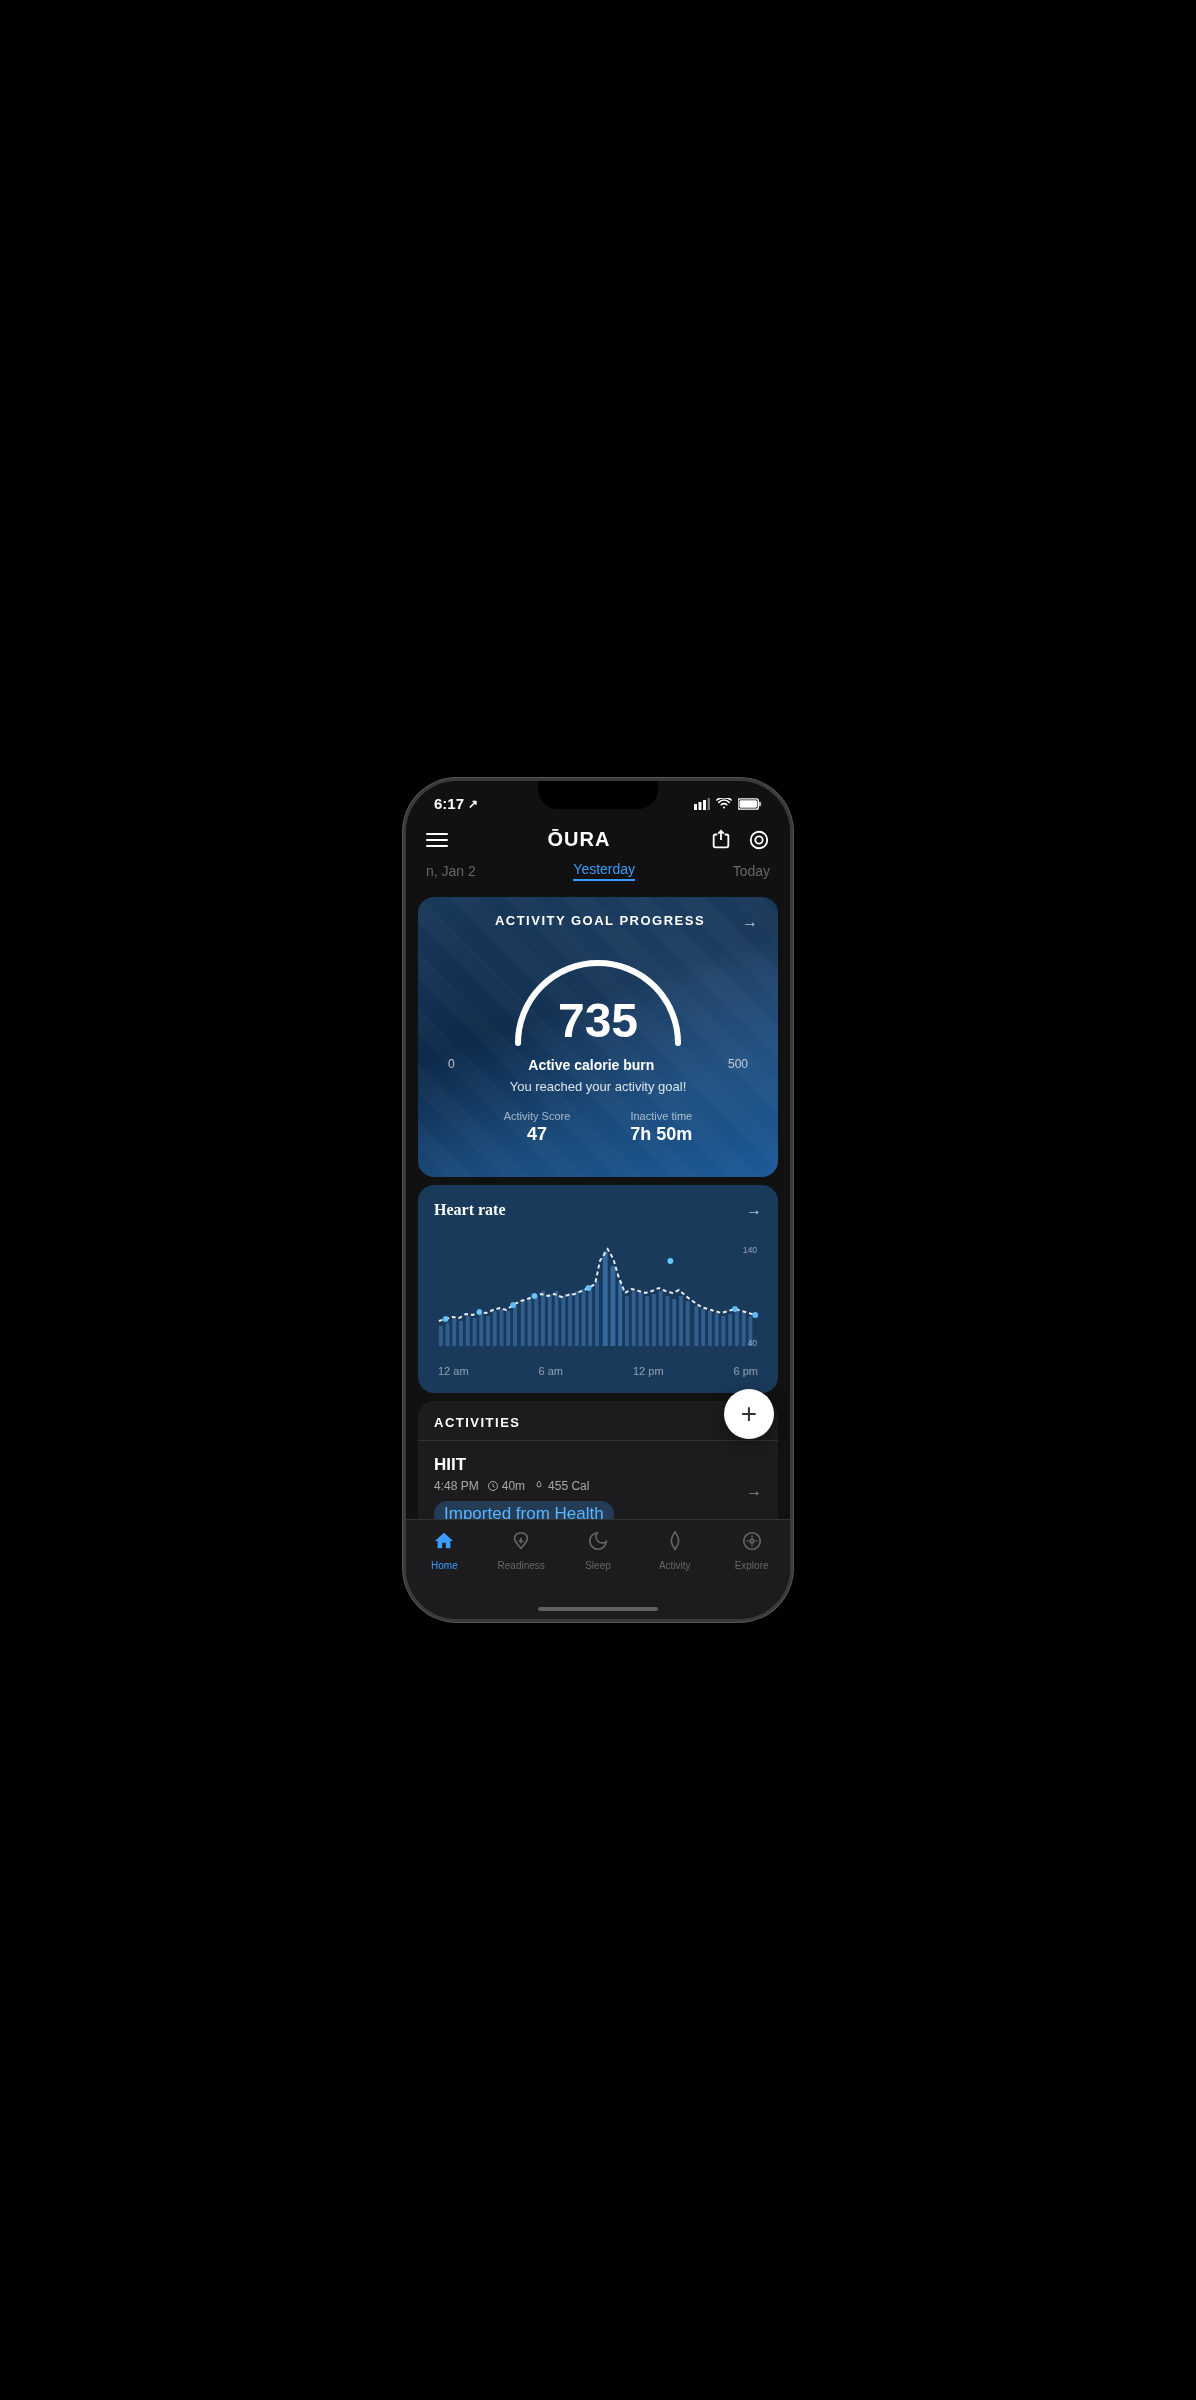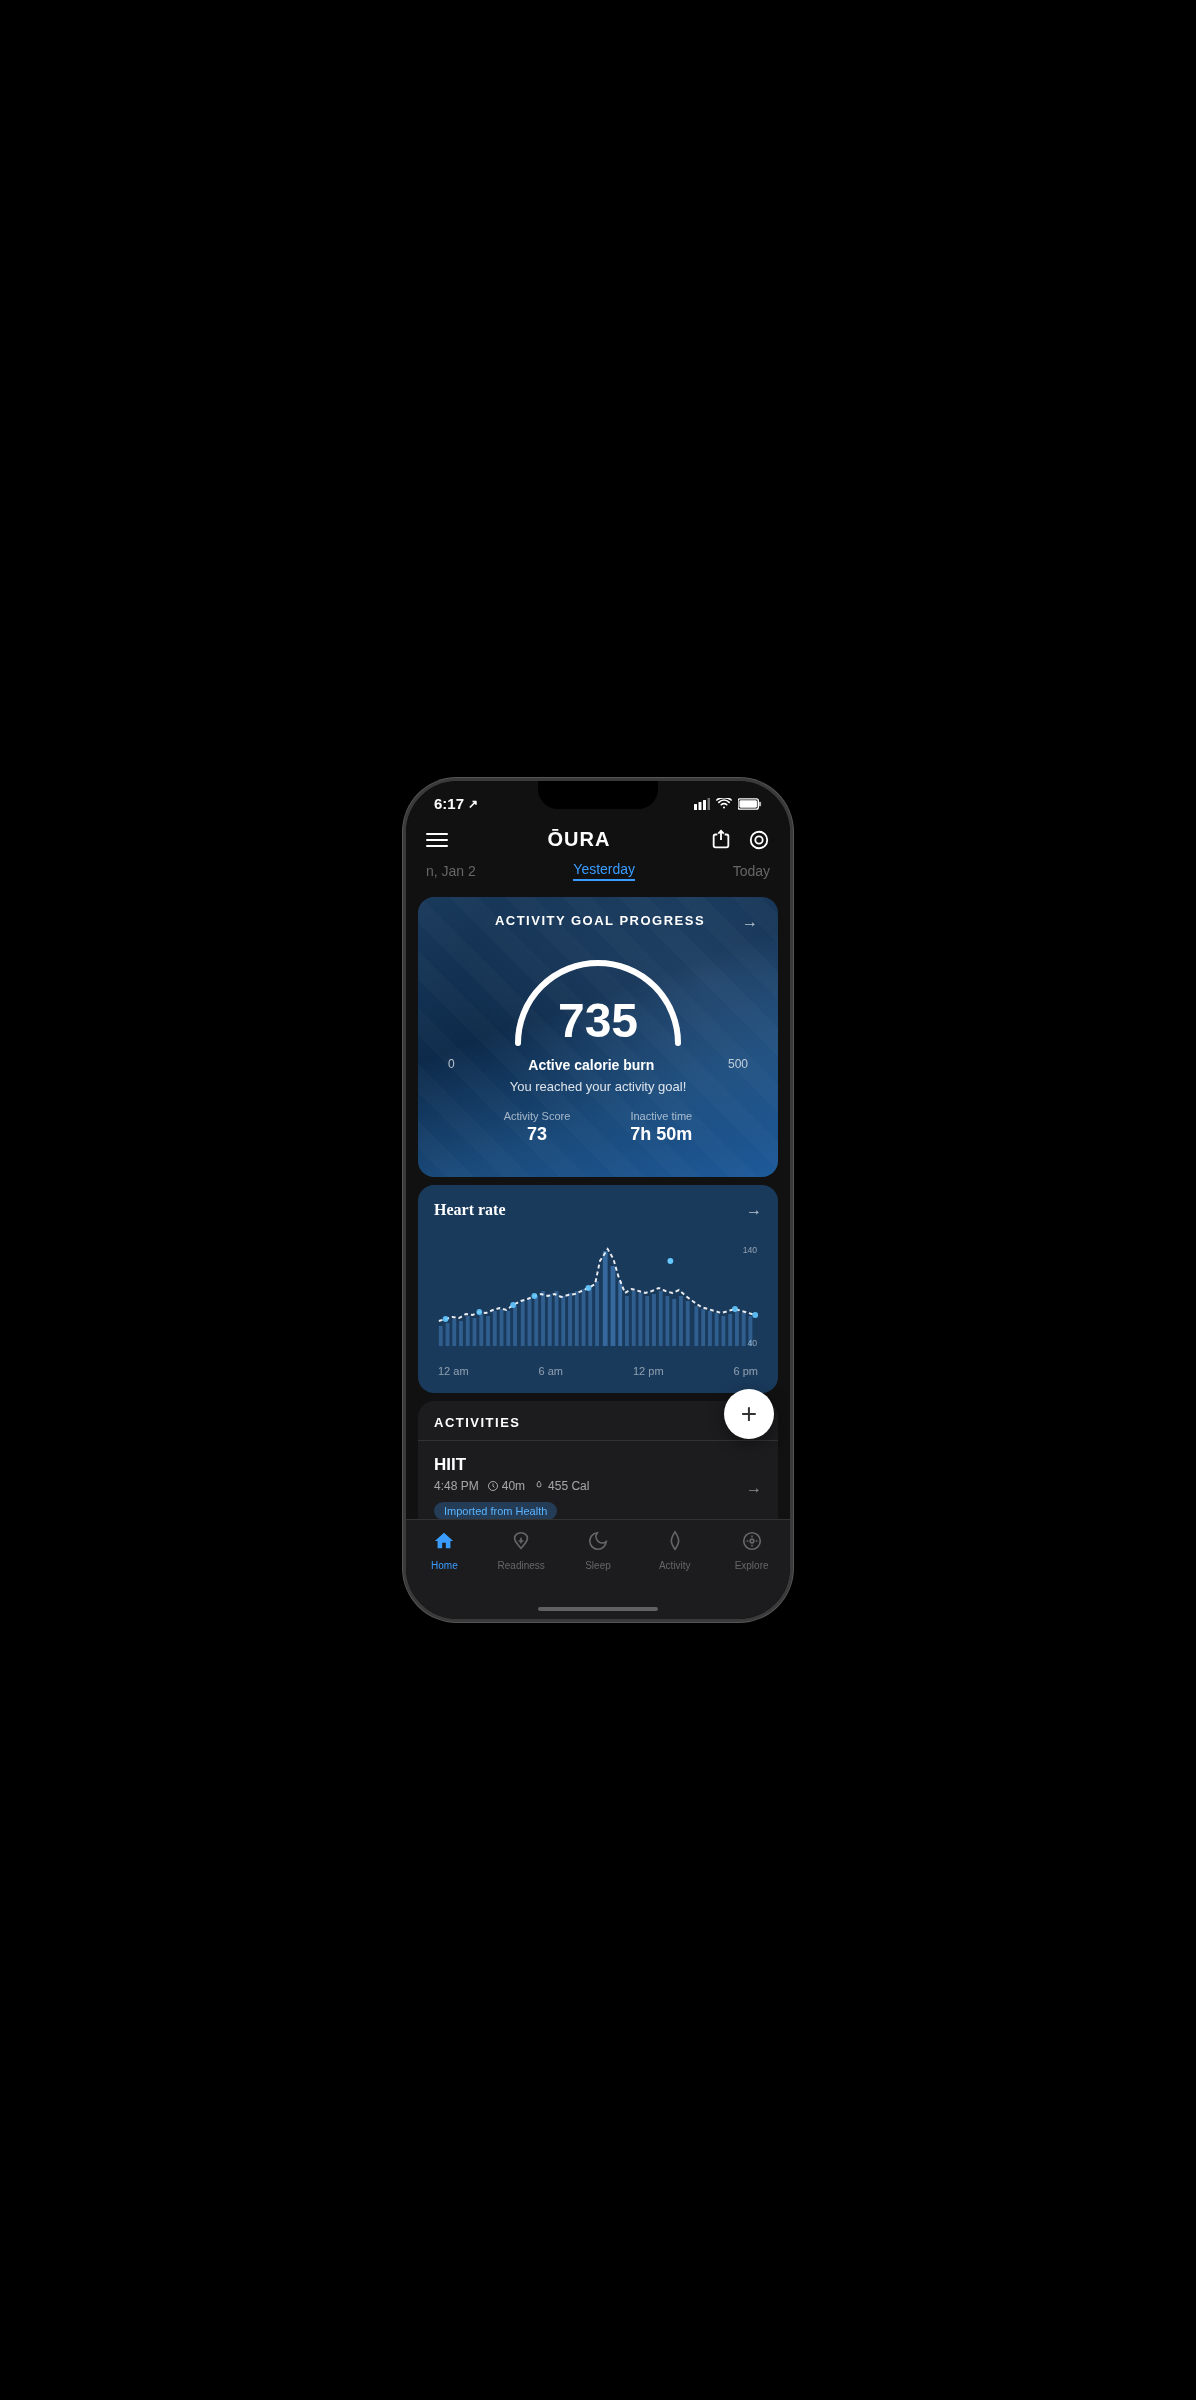--- a/index.html
+++ b/index.html
@@ -271,21 +271,21 @@
     }
     .activity-meta span {
       display: flex;
       align-items: center;
       gap: 3px;
     }
     .imported-badge {
       display: inline-block;
       background: rgba(59,156,255,0.25);
       color: #5ab4ff;
-      font-size: 11px;
+      font-size: 17px;
       padding: 3px 10px;
       border-radius: 20px;
       text-align: center;
     }
     .activity-arrow {
       position: absolute;
       right: 16px;
       top: 50%;
       transform: translateY(-50%);
       color: rgba(255,255,255,0.5);
@@ -482,21 +482,21 @@
             <span>0</span>
             <span style="color:white;font-weight:600;font-size:14px;">Active calorie burn</span>
             <span>500</span>
           </div>
 
           <div class="goal-reached" style="margin-top:6px;">You reached your activity goal!</div>
 
           <div class="stats-row">
             <div class="stat-item">
               <div class="stat-label">Activity Score</div>
-              <div class="stat-value">73</div>
+              <div class="stat-value">47</div>
             </div>
             <div class="stat-item">
               <div class="stat-label">Inactive time</div>
               <div class="stat-value">7h 50m</div>
             </div>
           </div>
         </div>
       </div>
 
       <div class="heart-rate-card">

